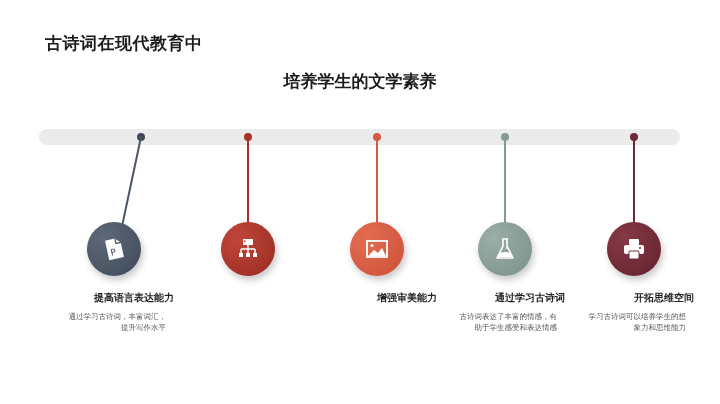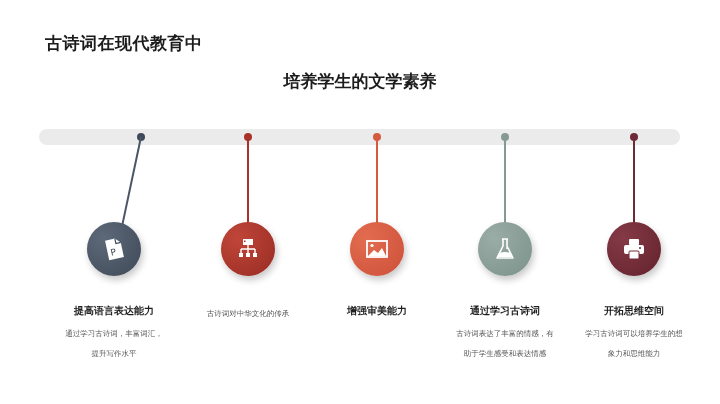--- a/index.html
+++ b/index.html
@@ -6,23 +6,23 @@
   body { width:720px; height:404px; background:#ffffff; position:relative; overflow:hidden;
          font-family: "DejaVu Sans", "Liberation Sans", sans-serif; color:#222; }
   .title { position:absolute; left:45px; top:32px; font-size:17px; font-weight:bold; color:#1c1c1c; letter-spacing:0.5px; }
   .subtitle { position:absolute; left:0; width:720px; top:70px; text-align:center; font-size:17px; font-weight:bold; color:#1c1c1c; padding-left:0; box-sizing:border-box; }
   .track { position:absolute; left:39px; top:129px; width:641px; height:16px; background:#ebebeb; border-radius:8px; }
   .dot { position:absolute; top:133px; width:8px; height:8px; border-radius:50%; margin-left:-4px; }
   .stem { position:absolute; top:137px; width:2px; margin-left:-1px; transform-origin:top center; }
   .circle { position:absolute; top:222px; width:54px; height:54px; margin-left:-27px; border-radius:50%;
             box-shadow: 2px 4px 7px rgba(0,0,0,0.22); display:flex; align-items:center; justify-content:center; }
   .circle svg { width:28px; height:28px; }
-  .card { position:absolute; top:304px; width:120px; margin-left:-60px; text-align:center; }
+  .card { position:absolute; top:291px; width:120px; margin-left:-60px; text-align:right; }
   .card-title { font-size:10px; font-weight:bold; color:#1f1f1f; margin-bottom:6px; white-space:nowrap; }
-  .card-desc { font-size:7.5px; color:#555; line-height:20px; padding:0 8px; }
+  .card-desc { font-size:7.5px; color:#555; line-height:11px; padding:0 8px; }
 </style>
 </head>
 <body>
 
 <div class="title">古诗词在现代教育中</div>
 <div class="subtitle">培养学生的文学素养</div>
 
 <div class="track"></div>
 
 <div class="dot" style="left:141px;background:#3e4a58;"></div>
@@ -47,21 +47,20 @@
   <svg viewBox="0 0 28 28">
     <rect x="9" y="4" width="10" height="6" fill="#fff"></rect>
     <rect x="10" y="5.5" width="1.5" height="1.5" fill="#a83229"></rect>
     <path d="M14 10 V14 M7 14 H21 M7 14 V18 M14 14 V18 M21 14 V18" stroke="#fff" stroke-width="1.4" fill="none"></path>
     <rect x="5" y="18" width="4" height="4" fill="#fff"></rect>
     <rect x="12" y="18" width="4" height="4" fill="#fff"></rect>
     <rect x="19" y="18" width="4" height="4" fill="#fff"></rect>
   </svg>
 </div>
 <div class="card" style="left:248px;">
-  <div class="card-desc">古诗词对中华文化的传承</div>
 </div>
 
 <div class="dot" style="left:377px;background:#d45a40;"></div>
 <div class="stem" style="left:377px;height:88px;background:#d45a40;"></div>
 <div class="circle" style="left:377px;background:radial-gradient(circle at 30% 30%, #e26c50, #cc5038);">
   <svg viewBox="0 0 28 28">
     <rect x="4" y="6" width="20" height="16" fill="none" stroke="#fff" stroke-width="1.8"></rect>
     <circle cx="9" cy="10.5" r="1.6" fill="#fff"></circle>
     <path d="M5 21 L11 15 L15 18 L19 13 L23 21 Z" fill="#fff"></path>
   </svg>

